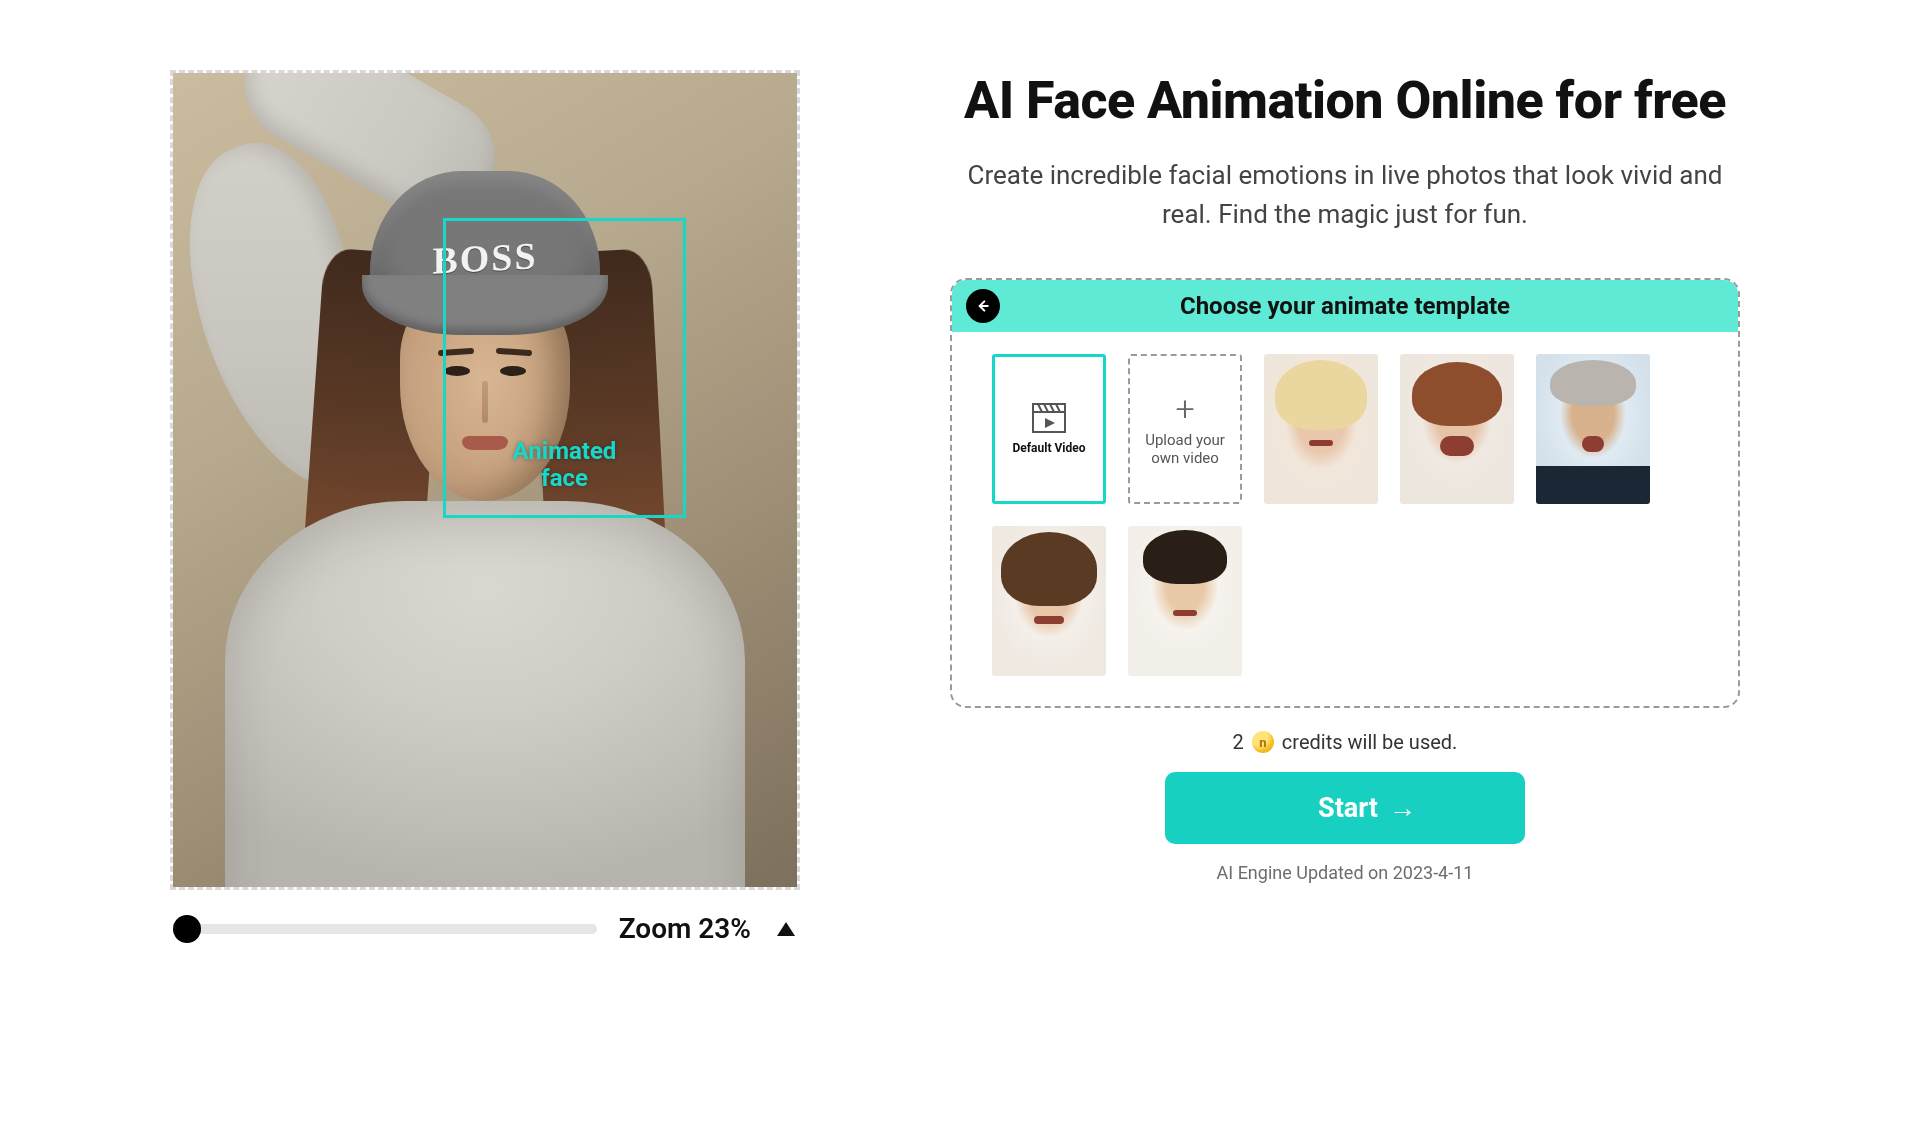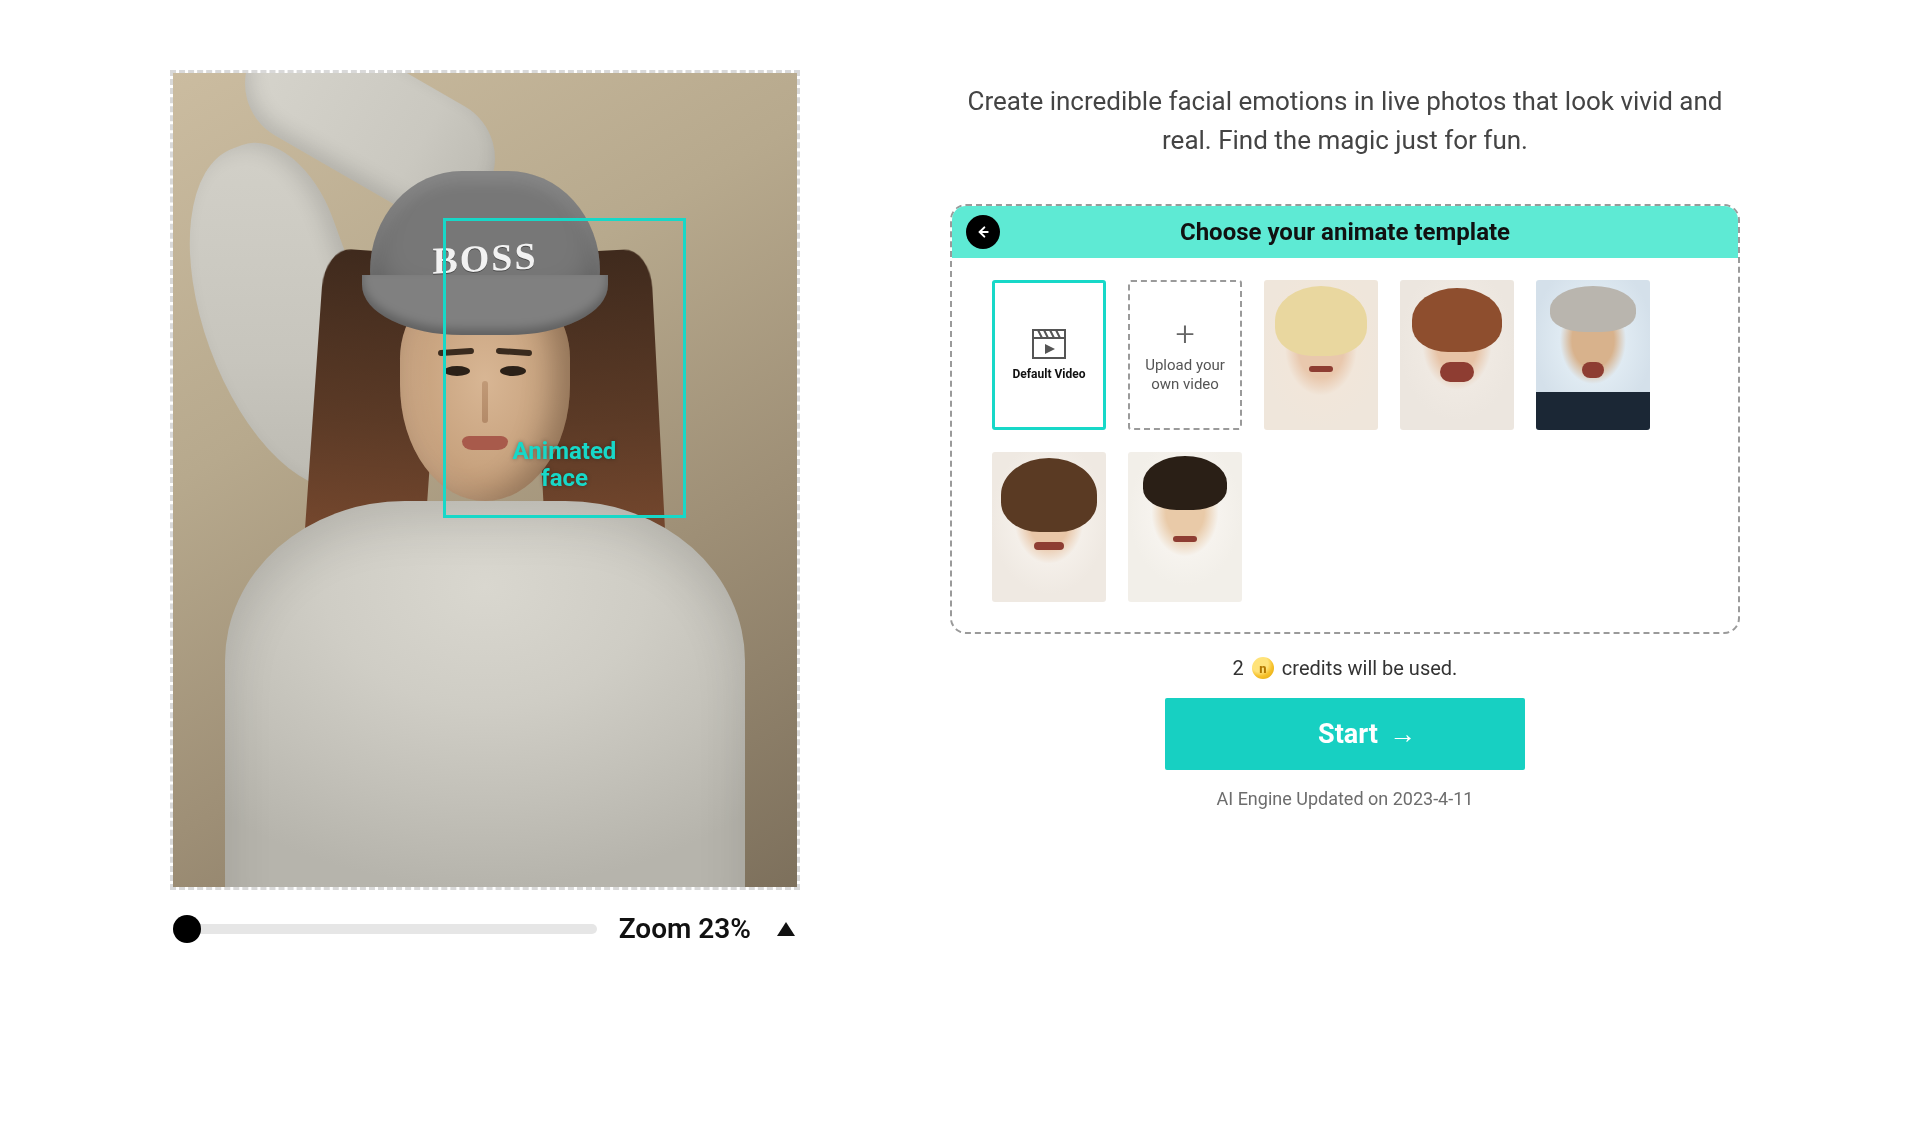--- a/index.html
+++ b/index.html
@@ -206,21 +206,21 @@
   }
   .headline {
     font-size: 52px;
     font-weight: 800;
     text-align: center;
     line-height: 1.2;
     color: #111;
     letter-spacing: -0.5px;
   }
   .sub {
-    margin-top: 12px;
+    margin-top: 24px;
     font-size: 26px;
     color: #444;
     text-align: center;
     line-height: 1.5;
     max-width: 790px;
   }
 
   .template-panel {
     margin-top: 44px;
     width: 790px;
@@ -332,21 +332,21 @@
     background: radial-gradient(circle at 35% 30%, #ffe37a 0 40%, #f7c22e 60%, #e0a400 100%);
     display:inline-flex; align-items:center; justify-content:center;
     font-size:13px; font-weight:800; color:#b37800;
   }
 
   .start-btn {
     margin-top: 18px;
     width: 360px;
     height: 72px;
     background: #17d0c2;
-    border-radius: 2px;
+    border-radius: 10px;
     display: flex;
     align-items: center;
     justify-content: center;
     color: #fff;
     font-size: 27px;
     font-weight: 700;
     cursor: pointer;
     gap: 11px;
     box-shadow: 0 2px 0 rgba(0,0,0,0);
     padding-left: 44px;
@@ -401,20 +401,21 @@
     <div class="zoom-row">
       <div class="zoom-track">
         <div class="zoom-thumb"></div>
       </div>
       <div class="zoom-label">Zoom 23%</div>
       <div class="zoom-caret"></div>
     </div>
   </div>
 
   <div class="controls-col">
+    <h1 class="headline">AI Face Animation Online for free</h1>
     <p class="sub">Create incredible facial emotions in live photos that look vivid and real. Find the magic just for fun.</p>
 
     <div class="template-panel">
       <div class="panel-header">
         <div class="back-btn">
           <svg viewBox="0 0 24 24">
             <path d="M14 5l-7 7 7 7" fill="none" stroke="#fff" stroke-width="3" stroke-linecap="round" stroke-linejoin="round"></path>
             <path d="M7 12h12" fill="none" stroke="#fff" stroke-width="3" stroke-linecap="round"></path>
           </svg>
         </div>

